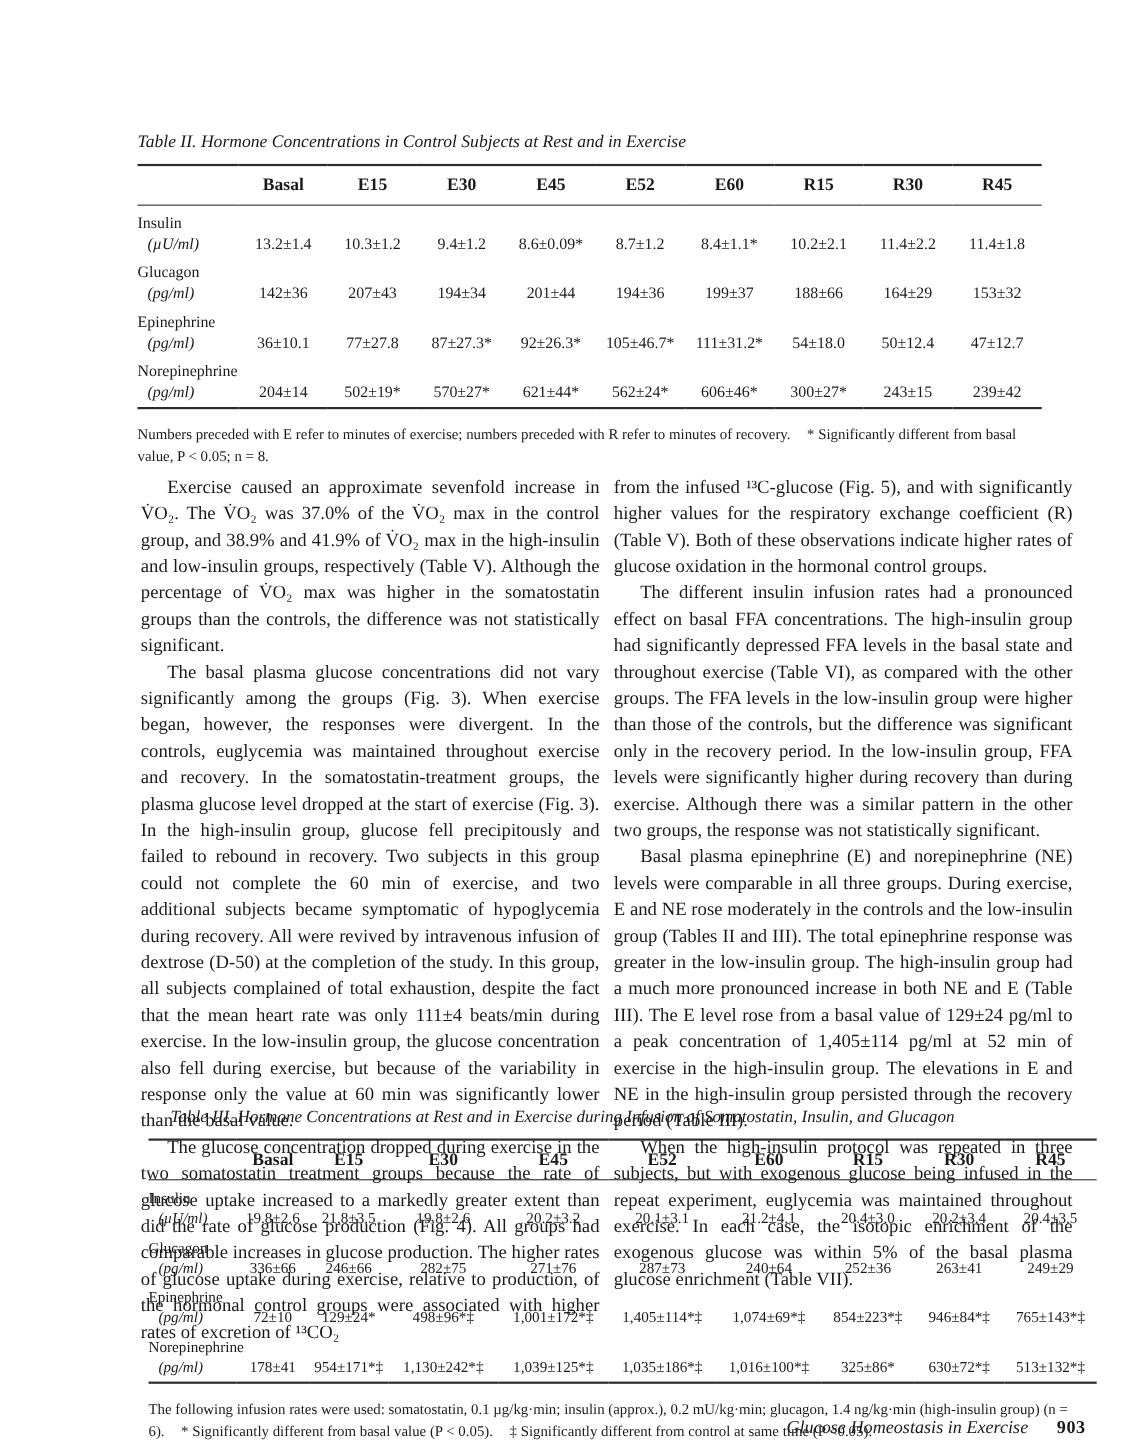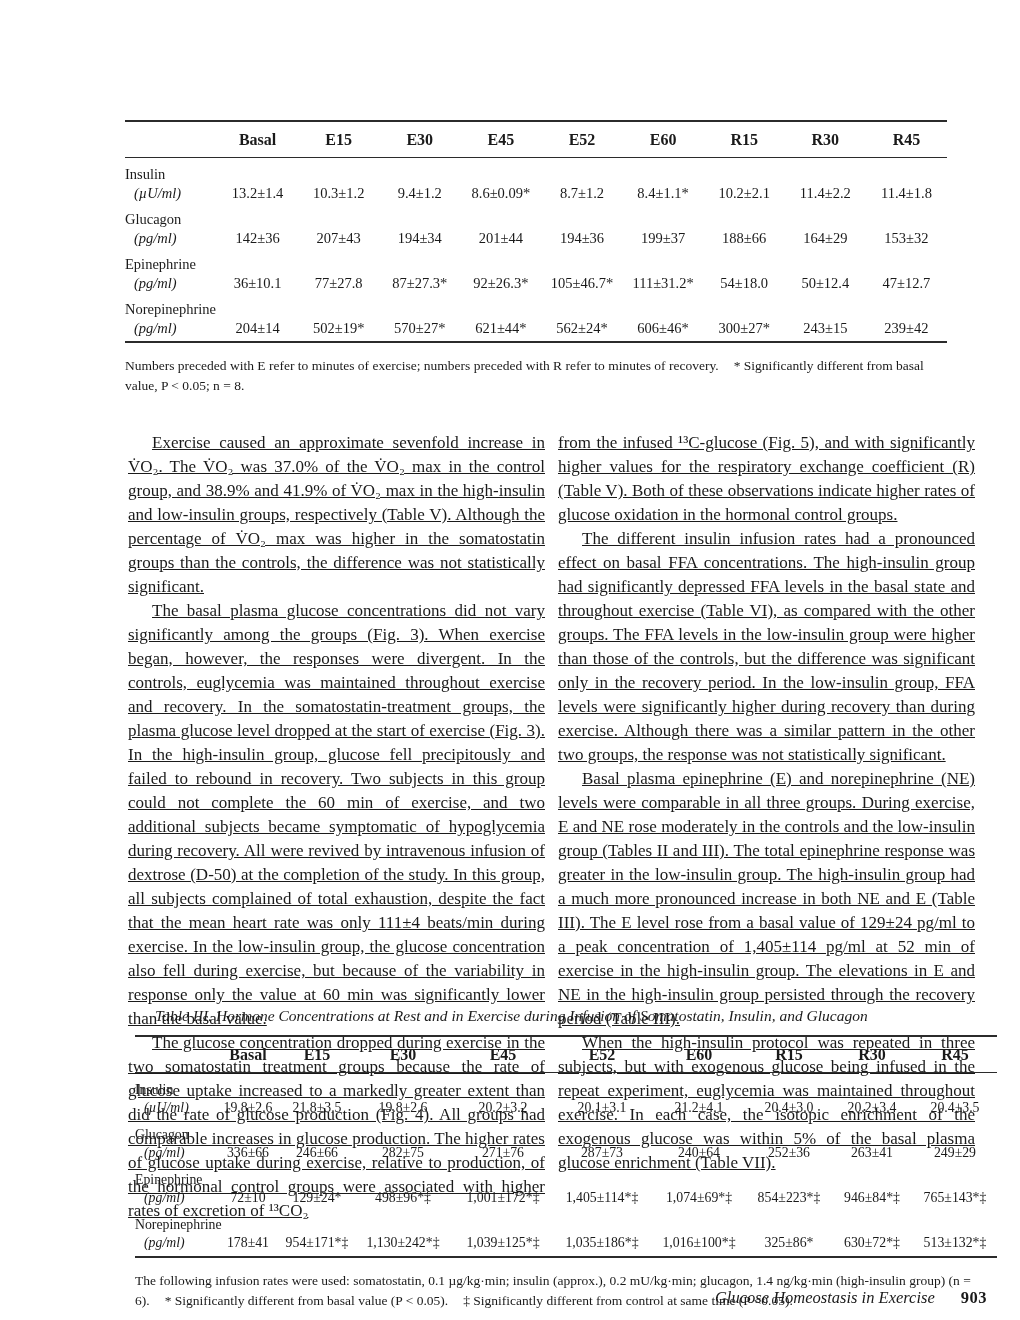--- a/index.html
+++ b/index.html
@@ -62,41 +62,42 @@
   .footnote {
     margin-top:13px; font-size:13.5px; line-height:20px; text-align:left;
   }
   .fn-part + .fn-part { margin-left:15px; }
 
   
   #body-columns {
     position:absolute; top:431px; left:128px; width:848px;
     display:flex; gap:13px;
   }
-  .text-column { width:417px;text-decoration:underline; }
+  .text-column { width:417px; }
   .para {
     font-size:17px; line-height:24px; text-align:justify;
     text-justify:inter-word; hyphens:auto;
   }
   .para.indent { text-indent:24px; }
 
   
   #page-footer {
     position:absolute; top:1288px; left:135px; width:852px;
     text-align:right; font-size:16.5px;
   }
   #footer-title { font-style:italic; }
   #footer-page { font-weight:bold; margin-left:26px; letter-spacing:0.5px; }
 </style>
 </head>
 <body>
 
 <div class="page">
 
   <section class="table-section" id="section-table2">
+    <div class="table-title">Table II. Hormone Concentrations in Control Subjects at Rest and in Exercise</div>
     <table class="hormone-table" id="table2">
         <thead>
           <tr>
             <th></th>
             <th>Basal</th>
             <th>E15</th>
             <th>E30</th>
             <th>E45</th>
             <th>E52</th>
             <th>E60</th>

